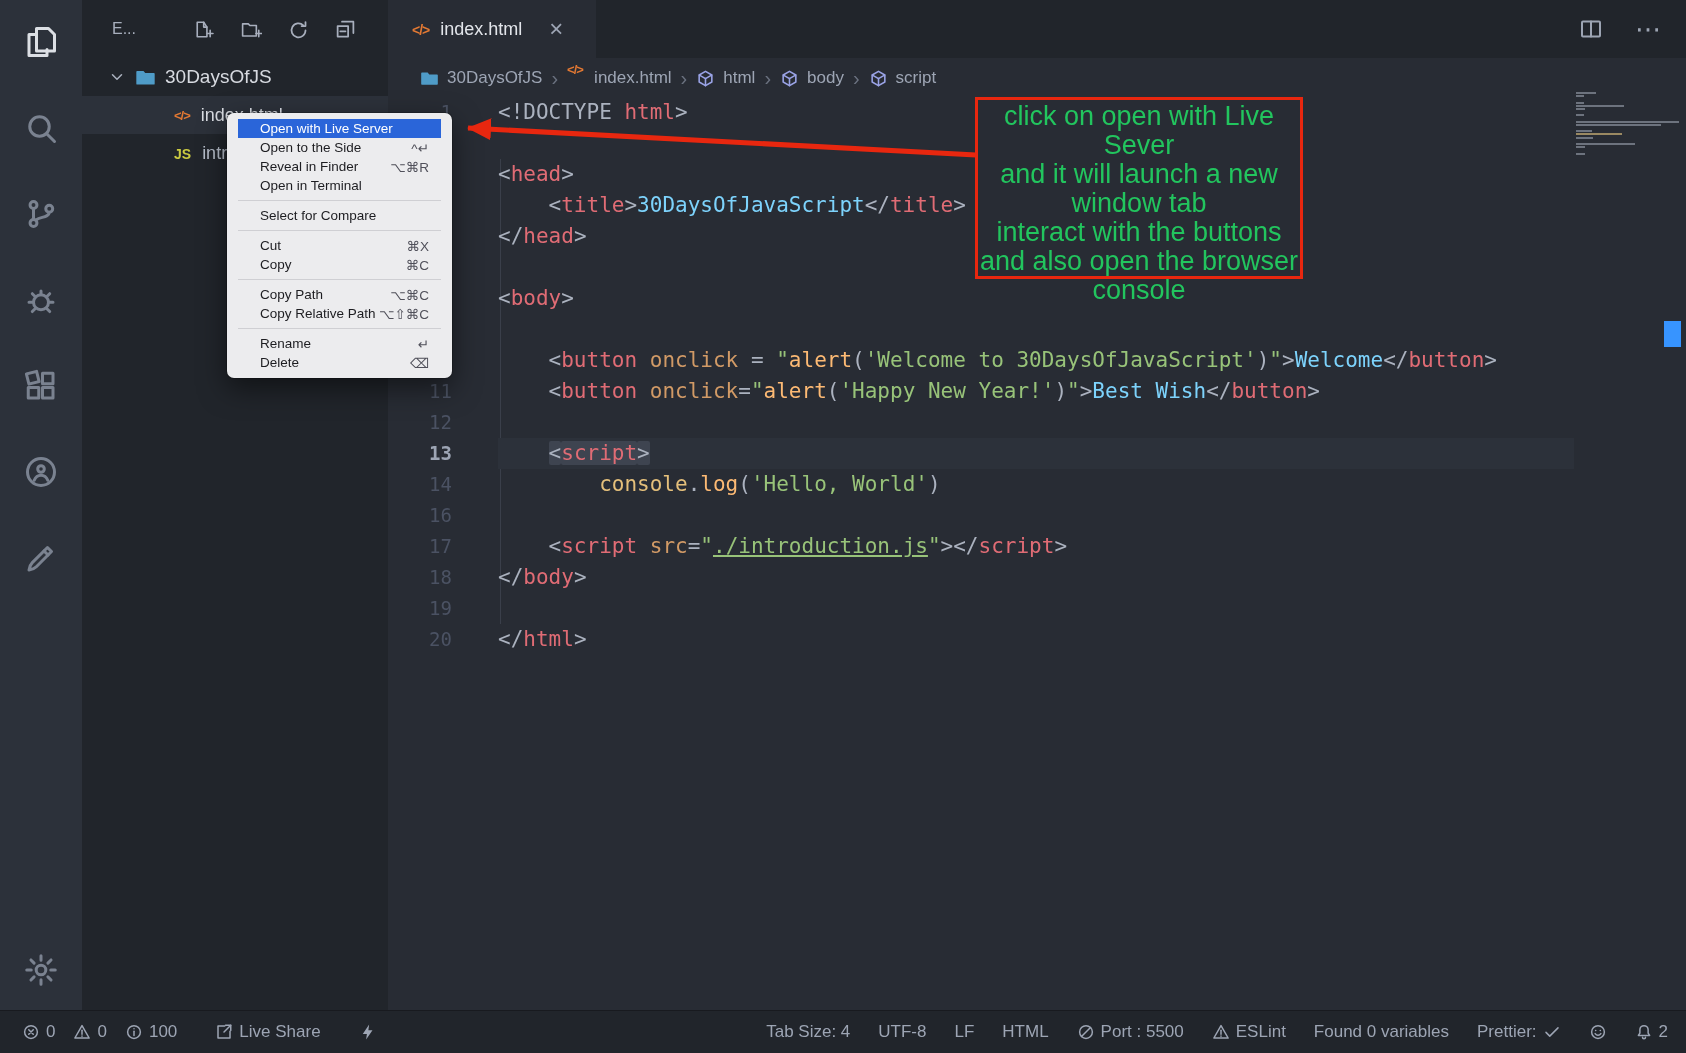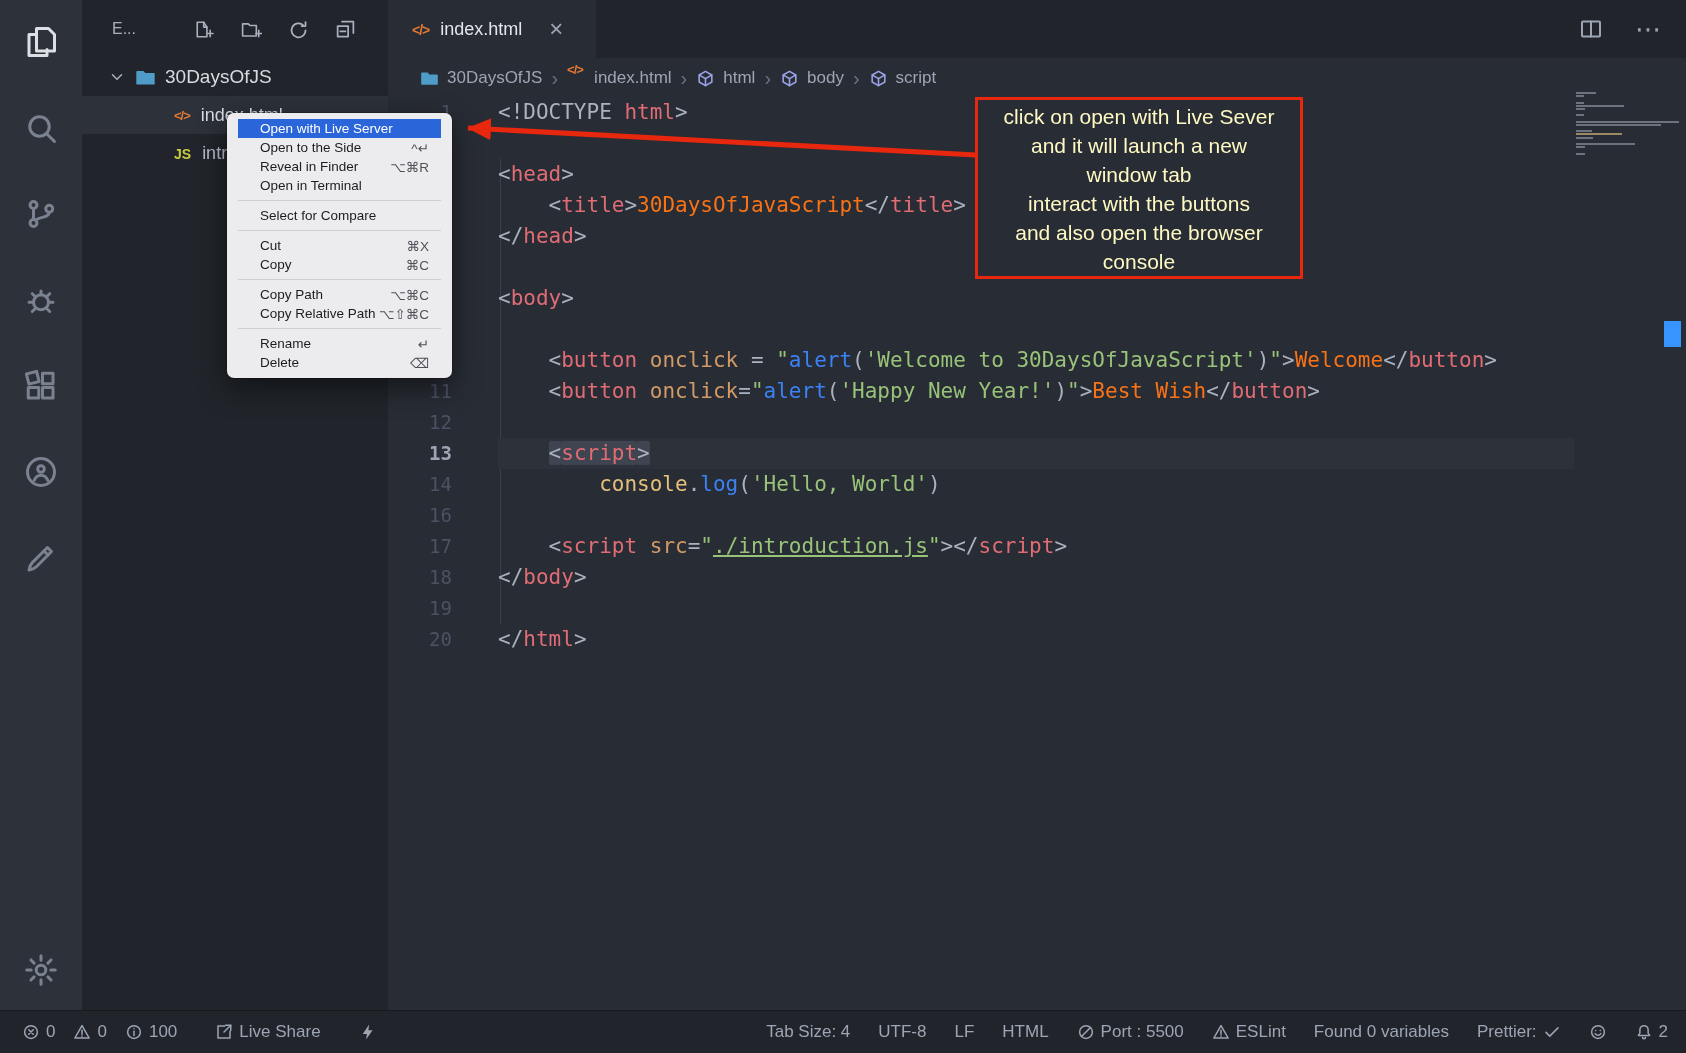--- a/index.html
+++ b/index.html
@@ -44,21 +44,21 @@
   .bc-sep{color:#6b7280;font-size:20px;}
 
   #code{position:absolute;left:0;top:97px;right:0;bottom:0;font-family:"DejaVu Sans Mono",monospace;font-size:21px;}
   #indent-guide{position:absolute;left:112px;top:62px;width:1px;height:465px;background:#3a3f4a;}
   .code-line{position:relative;display:flex;height:31px;line-height:31px;z-index:0;}
   .line-num{flex:0 0 64px;text-align:right;color:#4b5263;font-size:19px;}
   .code-line.current .line-num{color:#9da5b4;font-weight:bold;}
   .code-line.current::before{content:"";position:absolute;left:110px;width:1076px;top:0;bottom:0;background:#2c313a;z-index:-1;}
   .line-code{white-space:pre;margin-left:46px;}
   .tk-pun{color:#abb2bf}.tk-tag{color:#e06c75}.tk-attr{color:#d19a66}.tk-str{color:#98c379}
-  .tk-fn{color:#3b82f6}.tk-obj{color:#e5c07b}.tk-txt{color:#f97316}
+  .tk-fn{color:#fdba74}.tk-obj{color:#e5c07b}.tk-txt{color:#7dd3fc}
   .tk-link{color:#98c379;text-decoration:underline;}
   .hl{background:#3e4450;border-radius:2px;}
 
   #minimap{position:absolute;left:1188px;top:92px;width:106px;}
   .mm-line{height:2px;margin-bottom:1.2px;}
   #scroll-marker{position:absolute;left:1276px;top:321px;width:17px;height:26px;background:#3794ff;}
 
   
   #statusbar{position:absolute;left:0;right:0;bottom:0;height:43px;background:#21252b;border-top:1px solid #181a1f;display:flex;align-items:center;color:#9da5b4;font-size:17px;z-index:6;}
   #sb-left{display:flex;align-items:center;gap:18px;padding-left:22px;}
@@ -70,21 +70,21 @@
   
   #context-menu{position:absolute;left:227px;top:113px;width:225px;background:#ececee;border-radius:7px;box-shadow:0 10px 28px rgba(0,0,0,.5),0 0 0 1px rgba(0,0,0,.18);padding:6px 11px;z-index:40;font-size:13.5px;color:#1d1d21;}
   .menu-item{display:flex;align-items:center;height:19px;padding:0 12px 0 22px;cursor:pointer;}
   .menu-item.highlighted{background:#2a65d9;color:#fff;}
   .menu-shortcut{margin-left:auto;color:#50505a;}
   .menu-item.highlighted .menu-shortcut{color:#fff;}
   .menu-sep{height:1px;background:#cfcfd3;margin:5px 0;}
 
   
   #annotation-box{position:absolute;left:975px;top:97px;width:328px;height:182px;border:3px solid #e8270f;z-index:30;display:flex;justify-content:center;}
-  #annotation-text{color:#fef9c3;font-size:21px;line-height:29px;text-align:center;white-space:pre-line;padding-top:2px;}
+  #annotation-text{color:#22c55e;font-size:27px;line-height:29px;text-align:center;white-space:pre-line;padding-top:2px;}
   #arrow-svg{position:absolute;inset:0;width:1686px;height:1053px;z-index:45;pointer-events:none;}
 </style>
 </head>
 <body>
 
 <div id="root">
 
   <aside id="activity-bar">
       <div class="ab-item active"><span class="ic "><svg viewBox="0 0 24 24" fill="none" stroke="currentColor" stroke-width="2" stroke-linecap="round" stroke-linejoin="round">
             <path d="M9 3h8l4 4v11h-12z"></path>

